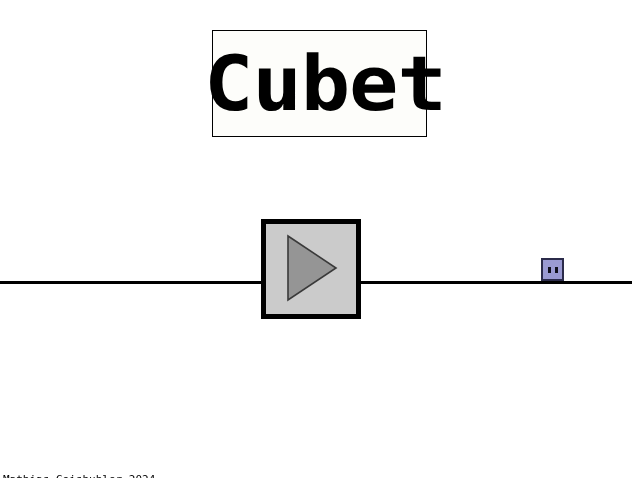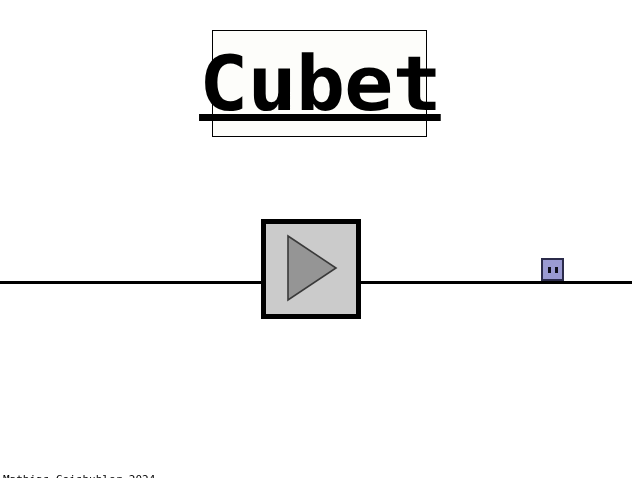--- a/index.html
+++ b/index.html
@@ -21,22 +21,21 @@
     position: absolute;
     left: 212px;
     top: 30px;
     width: 215px;
     height: 107px;
     background: #fdfdfa;
     border: 1px solid #000000;
     box-sizing: border-box;
     display: flex;
     align-items: center;
-    justify-content: center;
-    text-decoration: underline;
+    justify-content: flex-start;
   }
   #title-text {
     font-family: "DejaVu Sans Mono", monospace;
     font-size: 76px;
     line-height: 76px;
     font-weight: 700;
     color: #000000;
     letter-spacing: -1px;
     
     -webkit-font-smoothing: none;

